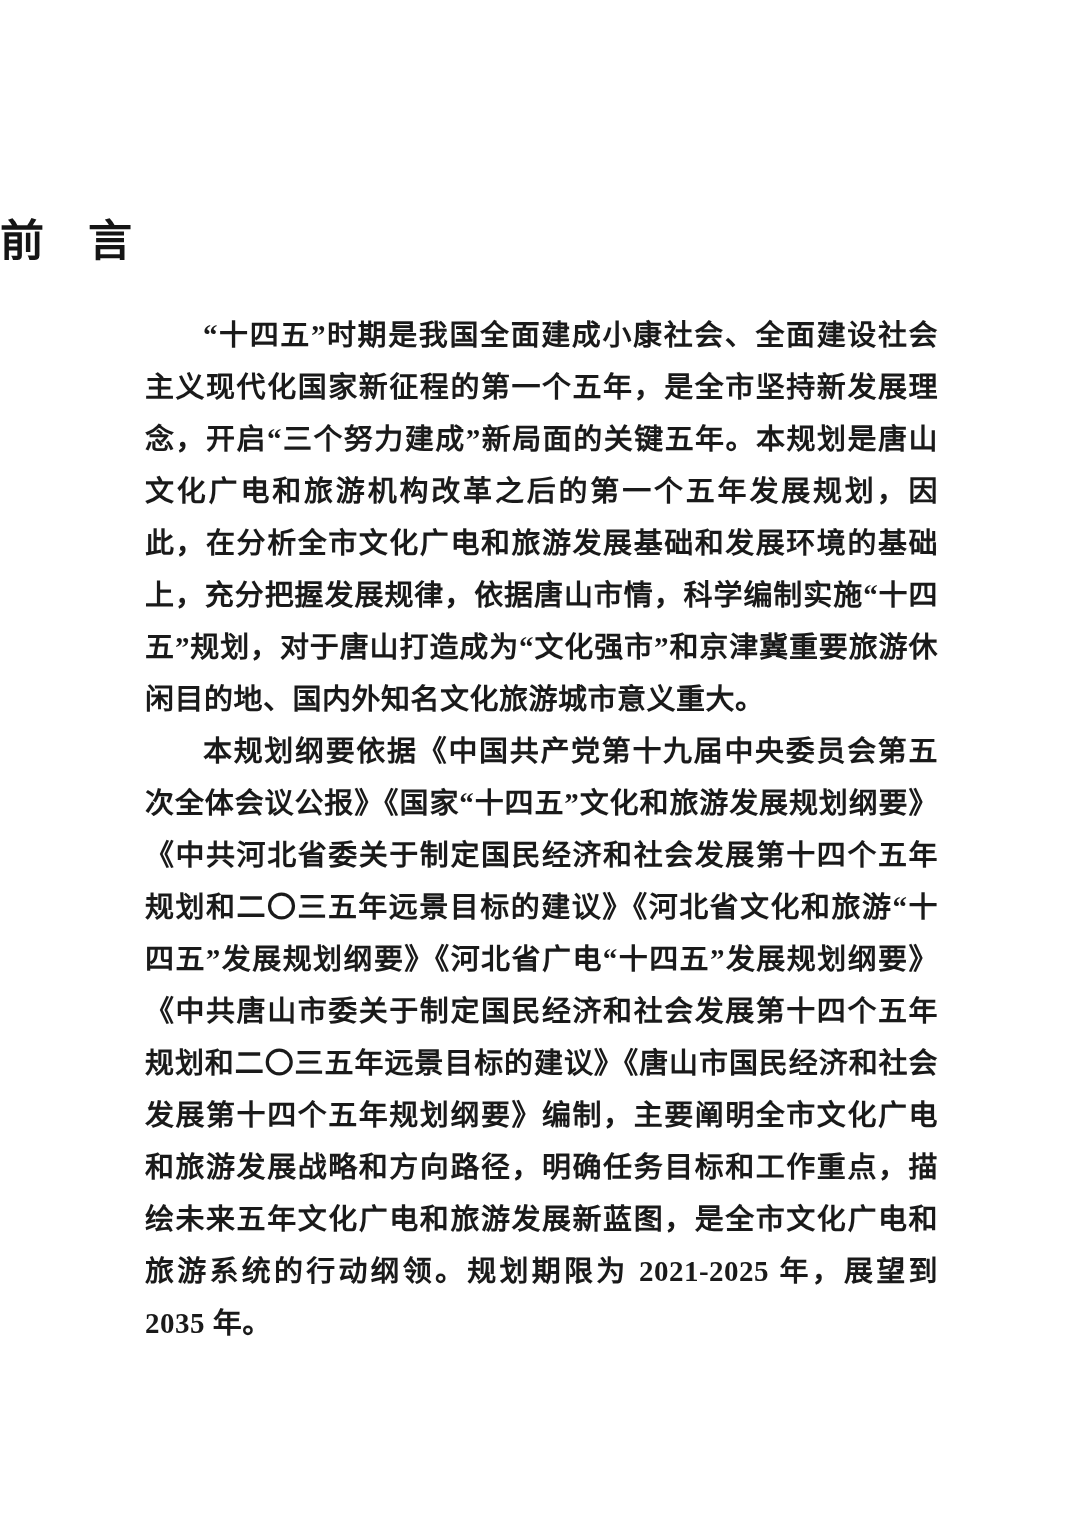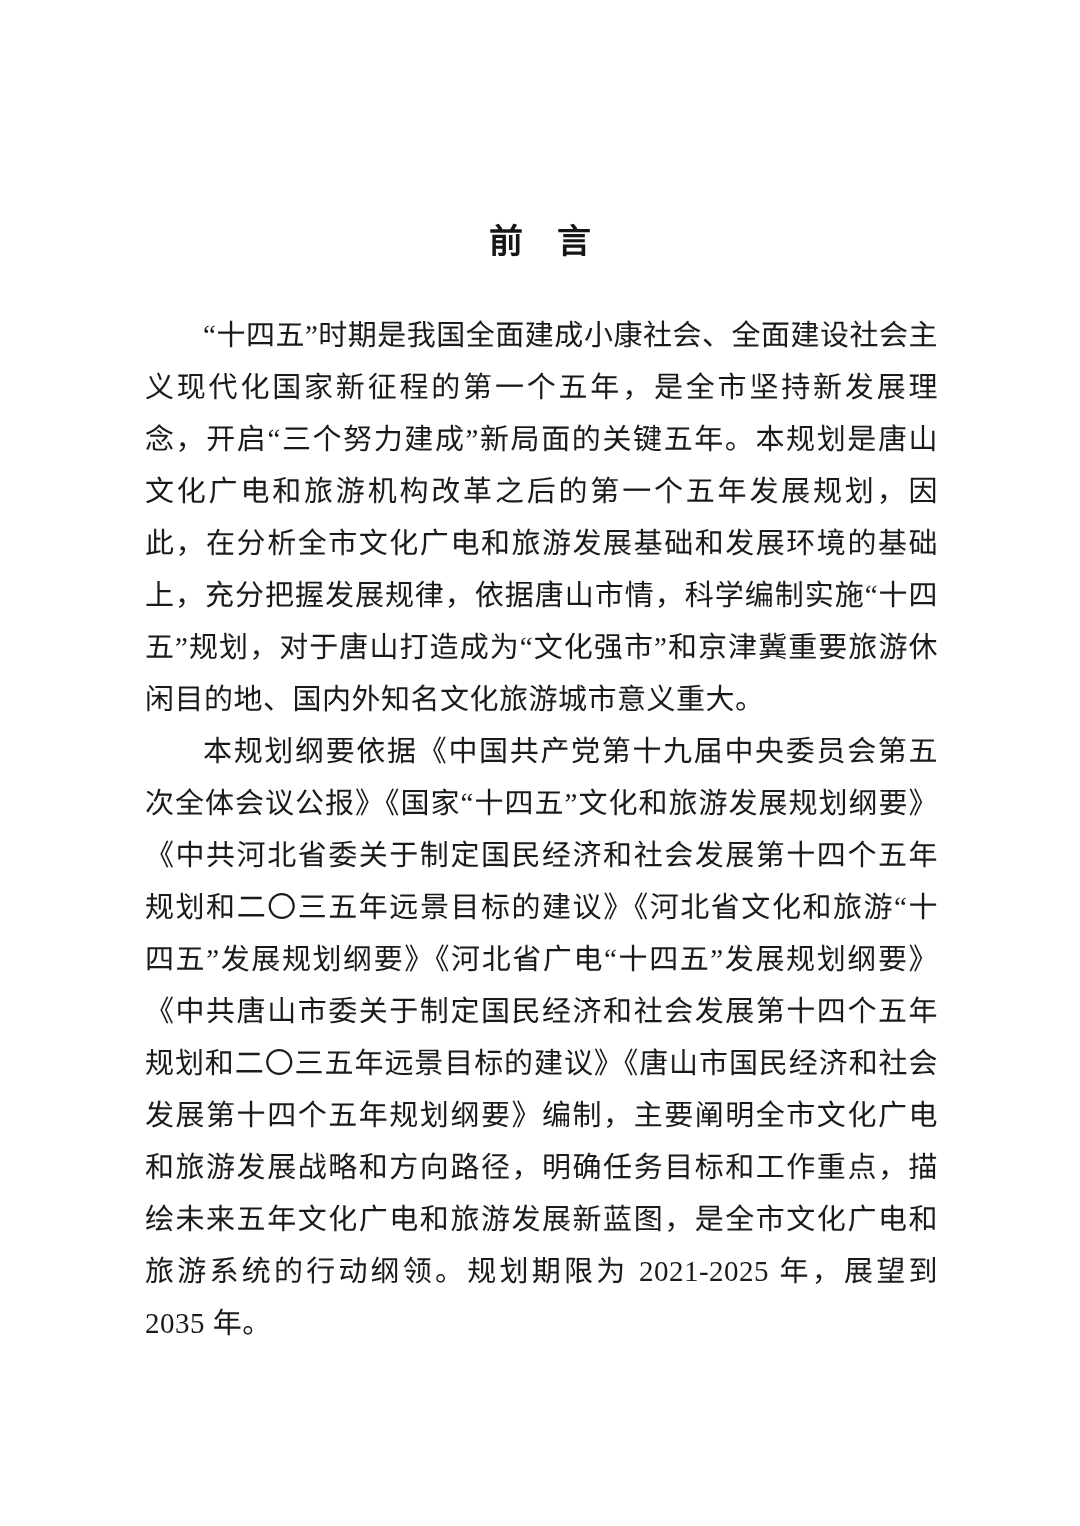--- a/index.html
+++ b/index.html
@@ -10,40 +10,41 @@
   .page {
     position: relative;
     width: 1080px;
     height: 1526px;
     background: #ffffff;
     overflow: hidden;
     font-family: "Liberation Serif", "DejaVu Serif", serif;
   }
   .doc-title {
     margin: 216px 0 0 0;
-    font-size: 34px;
+    font-size: 44px;
     line-height: 52px;
     font-weight: bold;
-    text-align: center;
+    text-align: left;
     color: #151515;
     font-family: "Liberation Serif", "DejaVu Serif", serif;
   }
   .doc-content {
     padding: 41px 142px 0 145px;
   }
   .doc-para {
     margin: 0;
     font-size: 29px;
     line-height: 52px;
     color: #1a1a1a;
     text-align: justify;
     text-justify: inter-character;
     text-indent: 2em;
     font-family: "Liberation Serif", "DejaVu Serif", serif;
     letter-spacing: 0.5px;
+    font-weight: bold;
   }
 </style>
 </head>
 <body>
 
 <div class="page">
   <h1 class="doc-title">前　言</h1>
   <div class="doc-content">
     <p class="doc-para">“十四五”时期是我国全面建成小康社会、全面建设社会主义现代化国家新征程的第一个五年，是全市坚持新发展理念，开启“三个努力建成”新局面的关键五年。本规划是唐山文化广电和旅游机构改革之后的第一个五年发展规划，因此，在分析全市文化广电和旅游发展基础和发展环境的基础上，充分把握发展规律，依据唐山市情，科学编制实施“十四五”规划，对于唐山打造成为“文化强市”和京津冀重要旅游休闲目的地、国内外知名文化旅游城市意义重大。</p>
     <p class="doc-para">本规划纲要依据《中国共产党第十九届中央委员会第五次全体会议公报》《国家“十四五”文化和旅游发展规划纲要》《中共河北省委关于制定国民经济和社会发展第十四个五年规划和二〇三五年远景目标的建议》《河北省文化和旅游“十四五”发展规划纲要》《河北省广电“十四五”发展规划纲要》《中共唐山市委关于制定国民经济和社会发展第十四个五年规划和二〇三五年远景目标的建议》《唐山市国民经济和社会发展第十四个五年规划纲要》编制，主要阐明全市文化广电和旅游发展战略和方向路径，明确任务目标和工作重点，描绘未来五年文化广电和旅游发展新蓝图，是全市文化广电和旅游系统的行动纲领。规划期限为 2021-2025 年，展望到 2035 年。</p>

